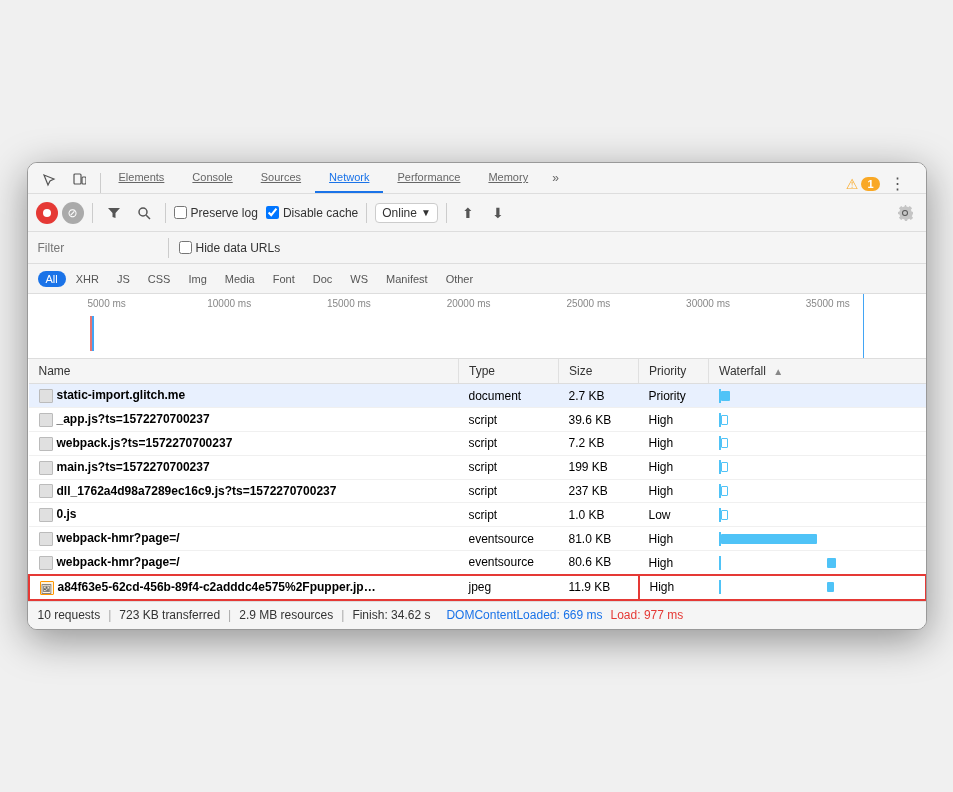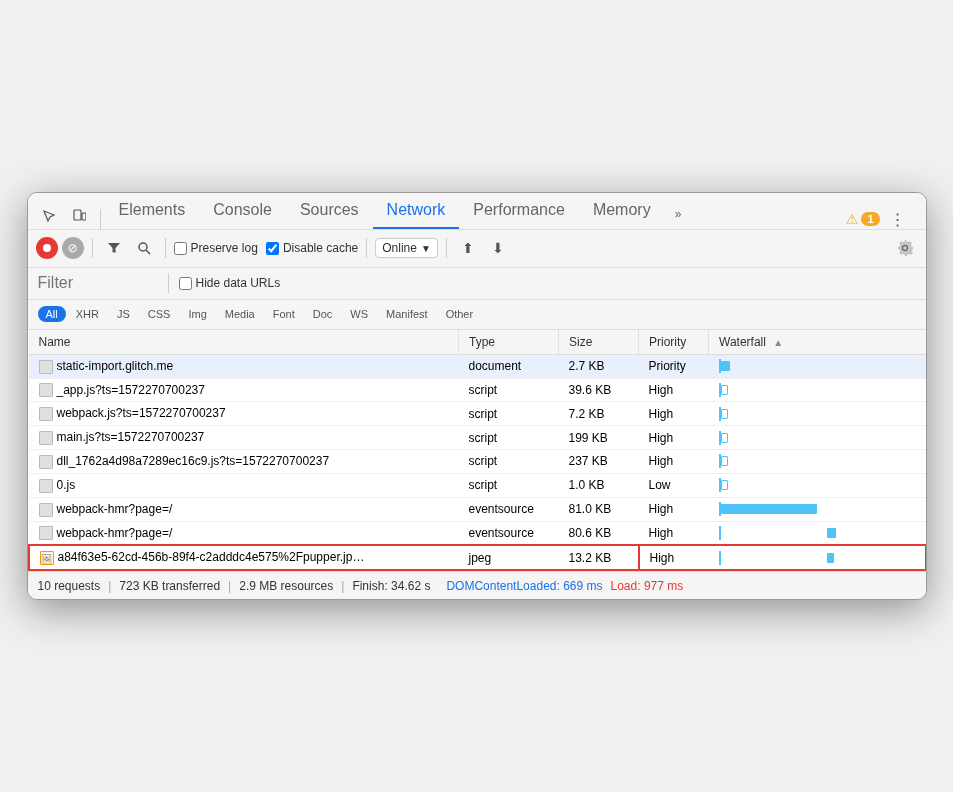--- a/index.html
+++ b/index.html
@@ -75,25 +75,26 @@
     .tab-bar {
       background: #f5f5f5;
       border-bottom: 1px solid #ddd;
       display: flex;
       align-items: flex-end;
       padding: 0 8px;
       gap: 0;
     }
     .tab-item {
       padding: 8px 14px;
-      font-size: 16px;
+      font-size: 11px;
       color: #666;
       cursor: pointer;
       border-bottom: 2px solid transparent;
       white-space: nowrap;
+      text-decoration: underline;
     }
     .tab-item.active {
       color: #1a73e8;
       border-bottom: 2px solid #1a73e8;
     }
     .tab-more {
       padding: 8px 10px;
       font-size: 12px;
       color: #666;
       cursor: pointer;
@@ -104,21 +105,21 @@
       height: 32px;
       display: flex;
       align-items: center;
       padding: 0 10px;
       gap: 10px;
     }
     .filter-input {
       border: none;
       background: none;
       outline: none;
-      font-size: 16px;
+      font-size: 12px;
       color: #333;
       width: 120px;
     }
     .filter-separator {
       width: 1px;
       height: 20px;
       background: #ccc;
     }
     .checkbox-label {
       display: flex;
@@ -314,21 +315,21 @@
       color: #fff;
       border-radius: 10px;
       padding: 1px 6px;
       font-size: 11px;
       font-weight: bold;
     }
     .table-wrapper {
       max-height: 340px;
       overflow-y: auto;
     }
-    .col-name { width: 430px; max-width: 430px; }
+    .col-name { width: 430px; max-width: 430px; font-weight: bold; }
     .col-type { width: 100px; max-width: 100px; }
     .col-size { width: 80px; max-width: 80px; }
     .col-priority { width: 70px; max-width: 70px; }
     .col-waterfall { min-width: 90px; }
     .table-container {
       overflow-x: hidden;
     }
   </style>
 </head>
 <body>
@@ -427,20 +428,36 @@
     <button class="type-btn">CSS</button>
     <button class="type-btn">Img</button>
     <button class="type-btn">Media</button>
     <button class="type-btn">Font</button>
     <button class="type-btn">Doc</button>
     <button class="type-btn">WS</button>
     <button class="type-btn">Manifest</button>
     <button class="type-btn">Other</button>
   </div>
 
+  <div class="timeline-area">
+    <div class="timeline-labels">
+      <div class="timeline-label">5000 ms</div>
+      <div class="timeline-label">10000 ms</div>
+      <div class="timeline-label">15000 ms</div>
+      <div class="timeline-label">20000 ms</div>
+      <div class="timeline-label">25000 ms</div>
+      <div class="timeline-label">30000 ms</div>
+      <div class="timeline-label">35000 ms</div>
+    </div>
+    <div class="timeline-chart">
+      <div class="timeline-bar-red"></div>
+      <div class="timeline-bar-blue"></div>
+    </div>
+    <div class="timeline-select-line"></div>
+  </div>
 
   <div class="table-container">
     <div class="table-wrapper">
       <table class="network-table">
         <colgroup>
           <col style="width:430px">
           <col style="width:100px">
           <col style="width:80px">
           <col style="width:70px">
           <col style="min-width:90px">
@@ -558,21 +575,21 @@
               <td class="col-waterfall">
                 <div style="position: relative; height: 14px; width: 100%;">
                   <div style="position: absolute; left: 0px; top: 0px; width: 2px; height: 14px; background: rgb(79, 195, 247);"></div>
                   <div style="position: absolute; left: 108px; width: 9.6px; height: 10px; top: 2px; background: rgb(79, 195, 247); border-radius: 1px;"></div>
                 </div>
               </td>
             </tr>
             <tr style="outline: rgb(229, 57, 53) solid 2px; outline-offset: -1px;">
               <td class="col-name" style="max-width: 430px; overflow: hidden; text-overflow: ellipsis; border-top: 2px solid rgb(229, 57, 53); border-bottom: 2px solid rgb(229, 57, 53); border-left: 2px solid rgb(229, 57, 53);"><span class="file-icon img" style="font-size: 9px;">🖼</span><span>a84f63e5-62cd-456b-89f4-c2adddc4e575%2Fpupper.jp…</span></td>
               <td class="col-type" style="border-top: 2px solid rgb(229, 57, 53); border-bottom: 2px solid rgb(229, 57, 53);">jpeg</td>
-              <td class="col-size" style="border-top: 2px solid rgb(229, 57, 53); border-bottom: 2px solid rgb(229, 57, 53); border-right: 2px solid rgb(229, 57, 53);">13.2 KB</td>
+              <td class="col-size" style="border-top: 2px solid rgb(229, 57, 53); border-bottom: 2px solid rgb(229, 57, 53); border-right: 2px solid rgb(229, 57, 53);">11.9 KB</td>
               <td class="col-priority">High</td>
               <td class="col-waterfall">
                 <div style="position: relative; height: 14px; width: 100%;">
                   <div style="position: absolute; left: 0px; top: 0px; width: 2px; height: 14px; background: rgb(79, 195, 247);"></div>
                   <div style="position: absolute; left: 108px; width: 7.2px; height: 10px; top: 2px; background: rgb(79, 195, 247); border-radius: 1px;"></div>
                 </div>
               </td>
             </tr>
           </tbody>
       </table>

